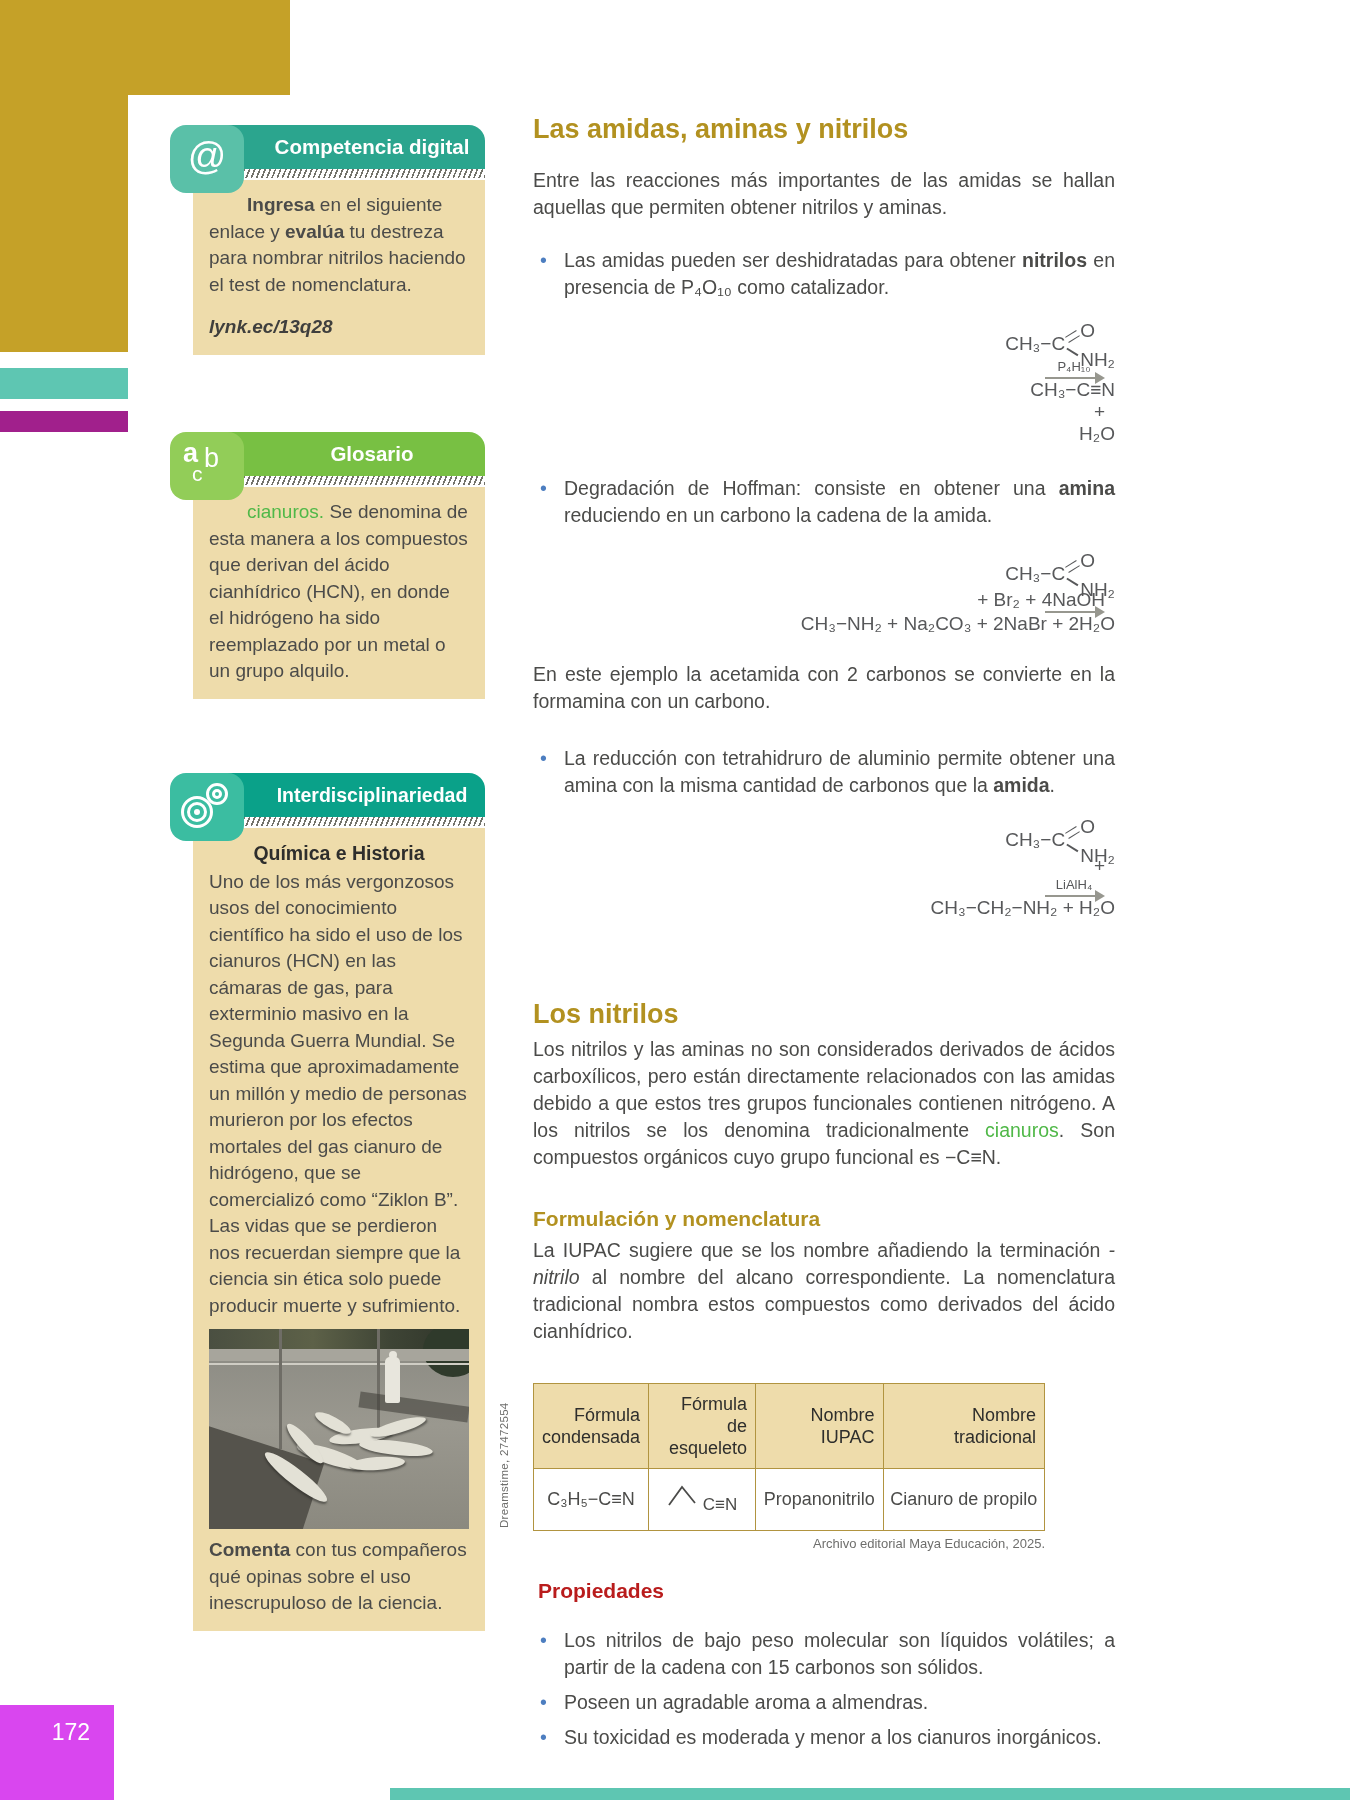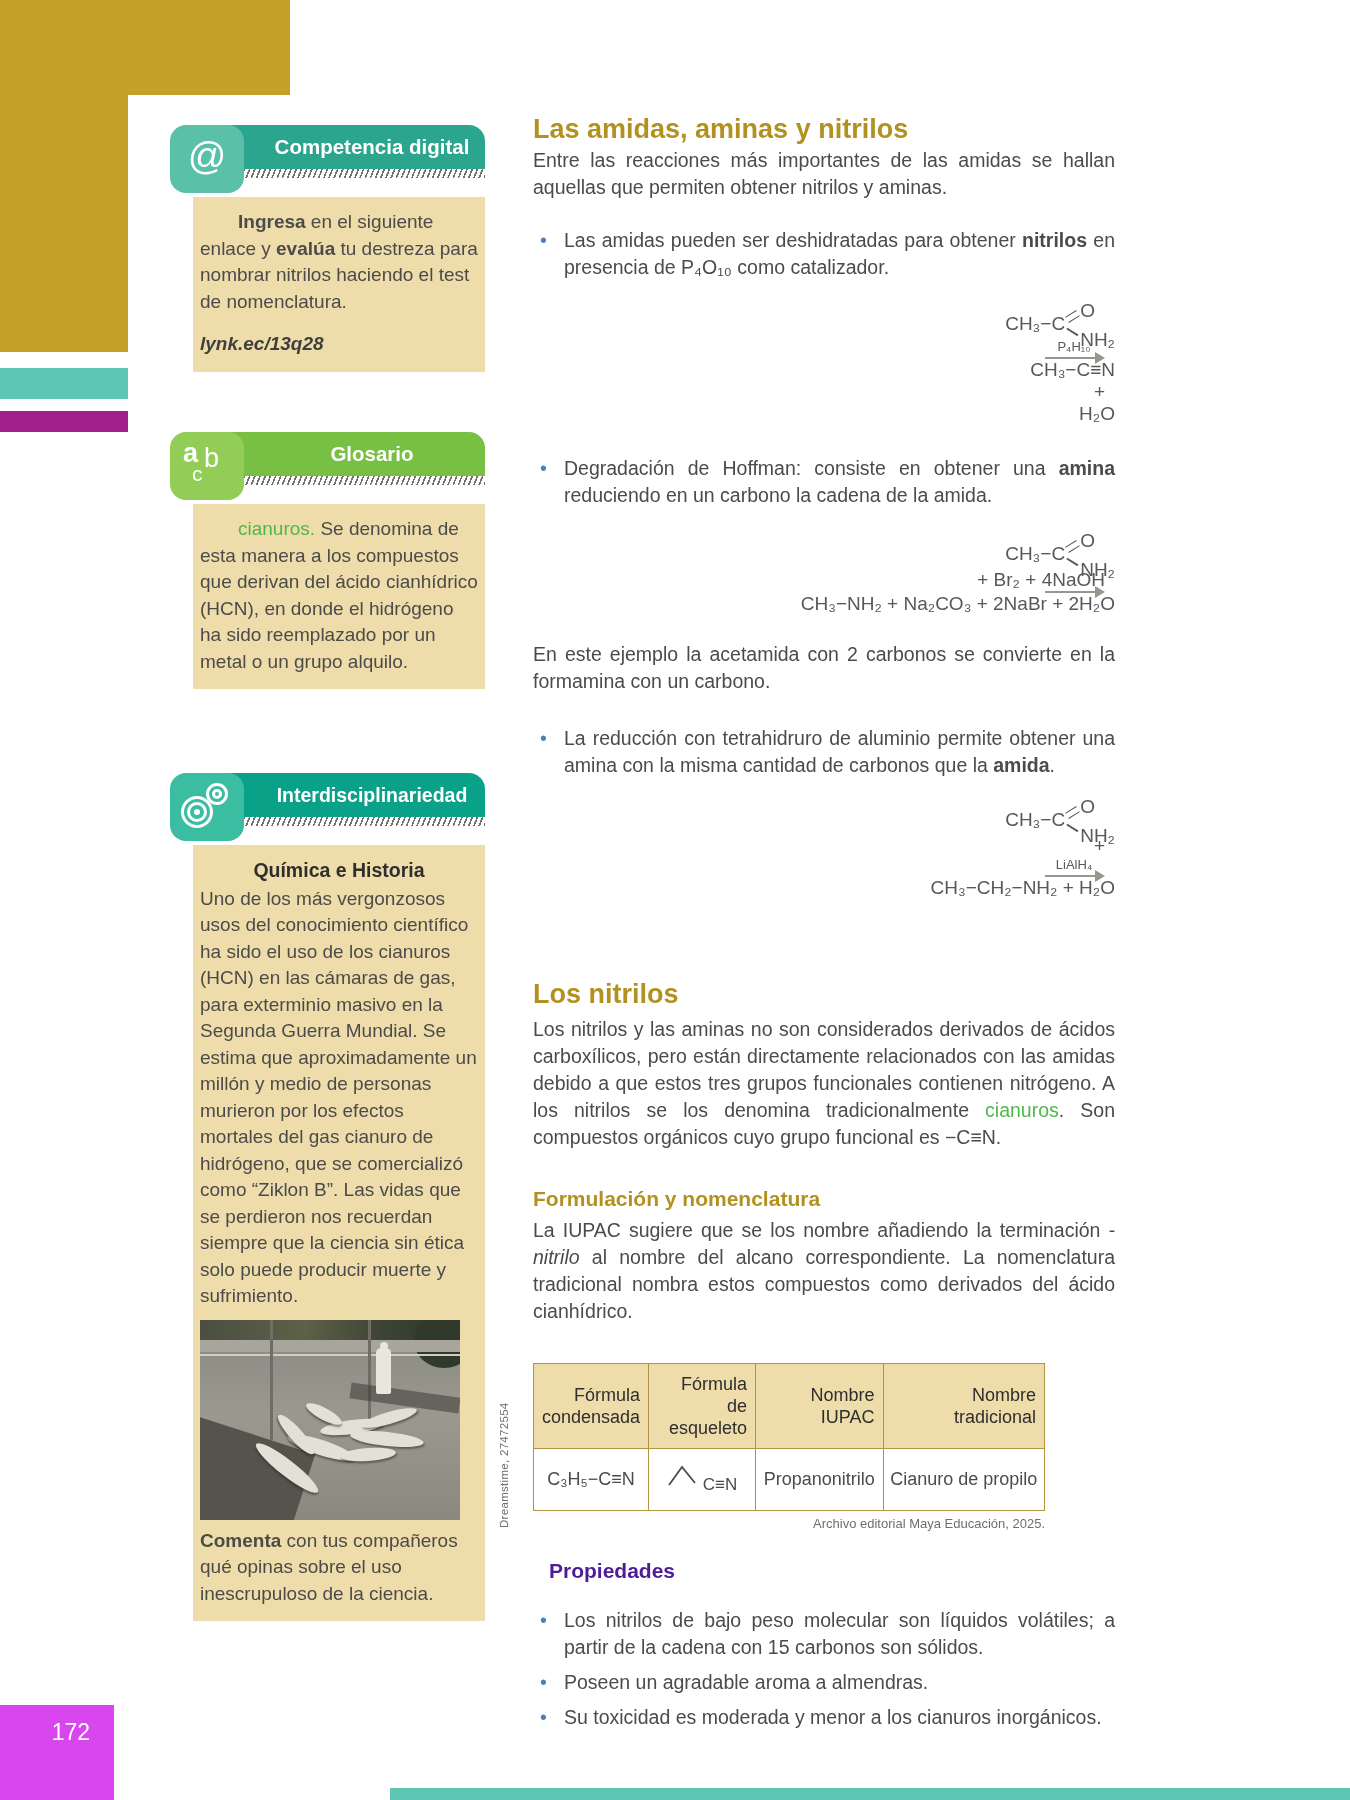--- a/index.html
+++ b/index.html
@@ -18,21 +18,21 @@
   .vcredit { position:absolute; left:498px; top:1528px; transform-origin:0 0; transform:rotate(-90deg);
     font-size:11.5px; color:#6e6e6c; white-space:nowrap; letter-spacing:.3px; }
 
   
   .sidebox { position:absolute; left:193px; width:292px; }
   .sidebox-icon { position:absolute; left:-23px; top:0; width:74px; height:68px; border-radius:16px; z-index:3; }
   .sidebox-header { margin-left:30px; height:44px; display:flex; align-items:center; justify-content:center;
     padding-left:36px; border-radius:0 16px 0 0; color:#fff; font-weight:bold; font-size:20.5px; position:relative; z-index:1; }
   .hatch { margin-left:30px; height:9px;
     background:repeating-linear-gradient(112deg,#72726a 0 1.6px, rgba(0,0,0,0) 1.6px 4.8px); }
-  .sidebox-body { background:#eedcab; padding:12px 7px 14px; font-size:19px; line-height:26.5px; color:#4b4b49; margin-top:19px; }
+  .sidebox-body { background:#eedcab; padding:12px 16px 14px; font-size:19px; line-height:26.5px; color:#4b4b49; margin-top:2px; }
   .indent { text-indent:38px; }
   .hdr-teal   { background:#2ba58e; }
   .hdr-green  { background:#78c043; }
   .hdr-teal2  { background:#0aa189; }
   .icon-teal  { background:#5ac0a8; }
   .icon-green { background:#92cd58; }
   .icon-teal2 { background:#3bbda1; }
   .at-glyph { position:absolute; left:0; right:0; top:10px; text-align:center; font-size:38px; color:#fff; }
   .abc-a { position:absolute; left:13px; top:6px;  font-size:27px; font-weight:bold; color:#fff; }
   .abc-b { position:absolute; left:34px; top:11px; font-size:27px; color:#fff; }
@@ -60,21 +60,21 @@
   .ph-stand  { position:absolute; left:176px; top:28px; width:15px; height:46px; background:#e8e6dd; border-radius:5px 5px 2px 2px; }
   .ph-head   { position:absolute; left:180px; top:22px; width:8px; height:8px; border-radius:50%; background:#e8e6dd; }
   .ph-shadow { position:absolute; left:-40px; bottom:-30px; width:140px; height:120px; background:#55534c; transform:rotate(18deg); }
   .ph-shadow2{ position:absolute; left:150px; top:70px;  width:110px; height:16px; background:rgba(60,58,52,.55); transform:rotate(8deg); }
   .fig { position:absolute; background:#e3e1d6; border-radius:50%; box-shadow:1px 2px 2px rgba(40,40,35,.5); }
 
   
   .main { position:absolute; left:533px; top:8px; width:582px; }
   .h1 { color:#b29120; font-size:27px; font-weight:bold; margin:0; }
   .h2 { color:#b29120; font-size:21px; font-weight:bold; margin:0; }
-  .h3 { color:#4c1d95; font-size:21px; font-weight:bold; margin:16px; }
+  .h3 { color:#b91c1c; font-size:21px; font-weight:bold; margin:5px; }
   .para { font-size:19.5px; line-height:27px; text-align:justify; margin:0; }
   ul.bullets { list-style:none; margin:0; padding:0; }
   ul.bullets li { position:relative; padding-left:31px; font-size:19.5px; line-height:27px; text-align:justify; margin-bottom:8px; }
   ul.bullets li::before { content:"\2022"; color:#4d7ec0; position:absolute; left:7px; }
 
   
   .eq { display:flex; align-items:flex-end; justify-content:center; font-size:19px; color:#57585a;flex-direction:column; }
   .amide { display:inline-flex; align-items:center; }
   .branches { display:inline-flex; flex-direction:column; margin-left:1px; }
   .branch { display:flex; align-items:center; height:15px; }
@@ -168,21 +168,21 @@
       <div class="fig" style="left:140px;top:128px;width:56px;height:13px;transform:rotate(-4deg);"></div>
     </div>
     <div><b>Comenta</b><span> con tus compañeros qué opinas sobre el uso inescrupuloso de la ciencia.</span></div>
   </div>
 </div>
 
 <div class="main">
 
   <h1 class="h1" style="margin-top:106px;">Las amidas, aminas y nitrilos</h1>
 
-  <p class="para" style="margin-top:2px;">Entre las reacciones más importantes de las amidas se hallan aquellas que permiten obtener nitrilos y aminas.</p>
+  <p class="para" style="margin-top:22px;">Entre las reacciones más importantes de las amidas se hallan aquellas que permiten obtener nitrilos y aminas.</p>
 
   <ul class="bullets" style="margin-top:26px;">
     <li><span>Las amidas pueden ser deshidratadas para obtener </span><b>nitrilos</b><span> en presencia de P₄O₁₀ como catalizador.</span></li>
   </ul>
 
   <div class="eq" style="margin-top:28px;">
     <span class="amide">
       <span>CH₃−C</span>
       <span class="branches">
         <span class="branch">

